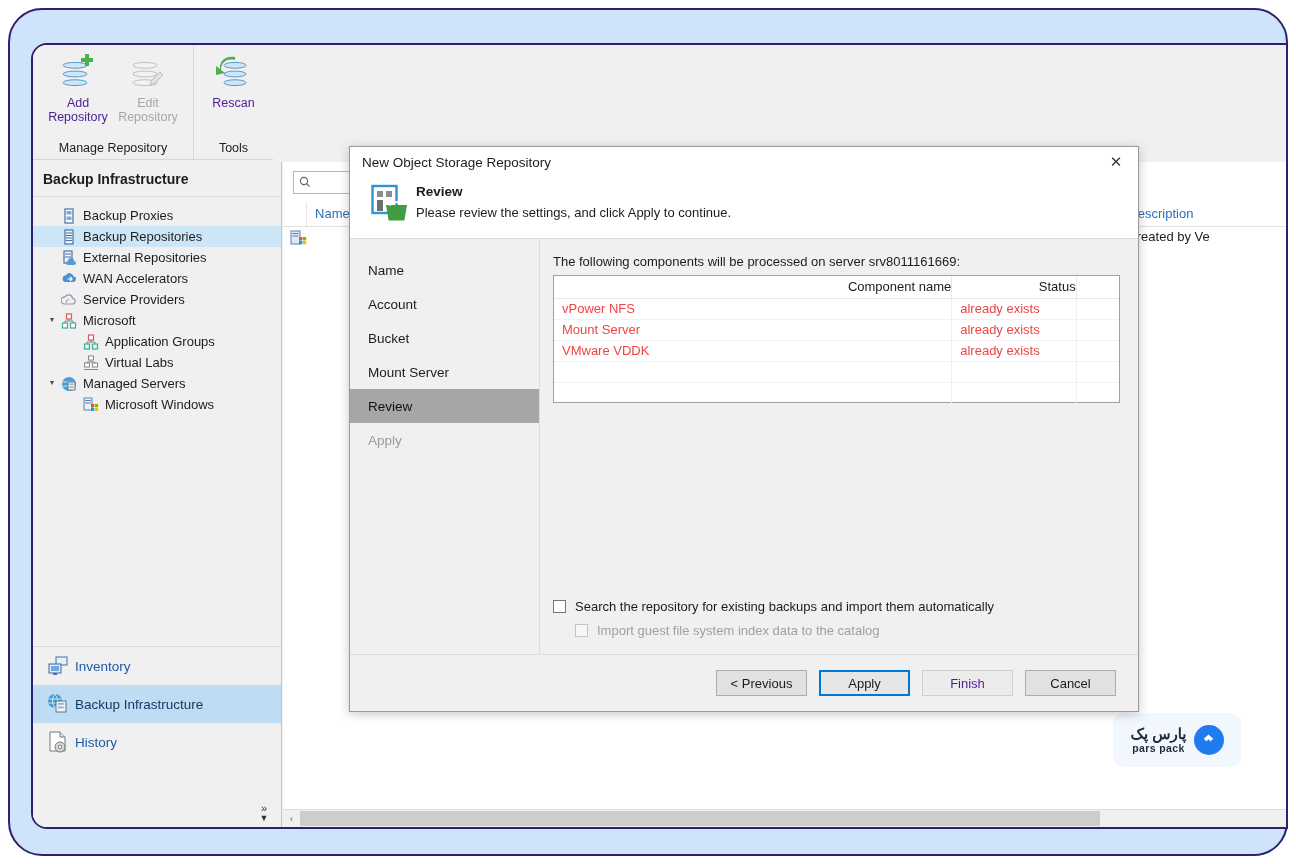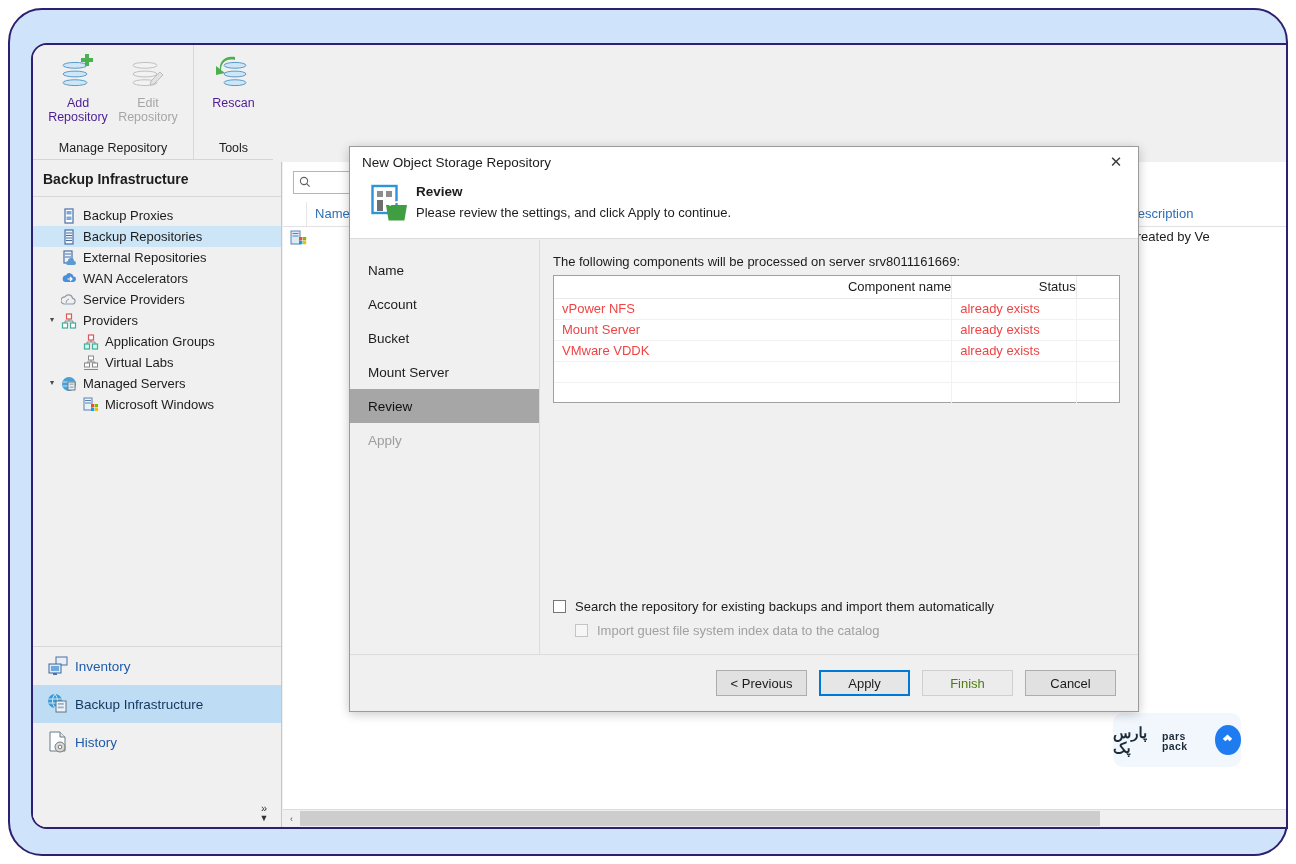--- a/index.html
+++ b/index.html
@@ -86,21 +86,21 @@
     border-top:1px solid #dcdcdc;display:flex;align-items:center;}
   .hs-arrow{width:17px;height:17px;display:flex;align-items:center;justify-content:center;
     font-size:9px;color:#505050;cursor:pointer;}
   .hs-track{flex:1;height:17px;background:#f0f0f0;position:relative;}
   .hs-thumb{position:absolute;left:0;top:1px;height:15px;width:800px;background:#cdcdcd;}
 
   
   .watermark{position:absolute;right:45px;bottom:60px;width:128px;height:54px;
     background:#f2f7fd;border-radius:10px;display:flex;align-items:center;
     justify-content:center;gap:7px;}
-  .wm-text{display:flex;align-items:center;line-height:1;}
+  .wm-text{display:flex;flex-direction:column;align-items:center;line-height:1;}
   .wm-fa{font-size:15px;color:#1c2b3a;font-weight:bold;letter-spacing:0px;}
   .wm-en{font-size:10.5px;color:#1c2b3a;font-weight:bold;letter-spacing:.4px;margin-top:2px;}
   .wm-mark{width:30px;height:30px;border-radius:50%;background:#1f7bf0;
     display:flex;align-items:center;justify-content:center;}
 
   
   .dialog{position:absolute;left:316px;top:101px;width:790px;height:566px;
     background:#f0f0f0;border:1px solid #9a9a9a;box-shadow:0 2px 10px rgba(0,0,0,.22);
     box-sizing:border-box;}
   .dlg-titlebar{height:30px;background:#ffffff;display:flex;align-items:center;
@@ -141,21 +141,21 @@
     box-sizing:border-box;flex:0 0 auto;cursor:pointer;}
   .cb.dis{border-color:#c4c4c4;background:#f6f6f6;}
 
   .dlg-footer{position:absolute;left:0;right:0;bottom:0;height:57px;background:#f0f0f0;
     border-top:1px solid #dcdcdc;display:flex;align-items:center;justify-content:flex-end;
     padding-right:22px;gap:12px;box-sizing:border-box;}
   .btn{width:91px;height:26px;border:1px solid #adadad;background:#e1e1e1;font-size:13px;
     color:#1c1c1c;display:flex;align-items:center;justify-content:center;cursor:pointer;
     box-sizing:border-box;font-family:"Liberation Sans", sans-serif;}
   .btn.default{border:2px solid #0078d7;background:#e6e6e6;}
-  .btn.disabled{color:#4d7c0f;background:#ececec;border-color:#cfcfcf;cursor:default;}
+  .btn.disabled{color:#4c1d95;background:#ececec;border-color:#cfcfcf;cursor:default;}
 </style>
 </head>
 <body>
 
 <div class="screen">
   <div class="device-frame"></div>
 
   <div class="app-window">
 
     <div class="ribbon">
@@ -275,21 +275,21 @@
             <div style="width:12px"></div>
             <div class="exp" style="font-size:7px;color:#4a4a4a;transform:rotate(180deg)">▲</div>
             <div class="ico">
               <svg width="16" height="16" viewBox="0 0 16 16">
                 <rect x="5.5" y="1" width="5" height="5" fill="#fff" stroke="#d55" stroke-width="1.2"></rect>
                 <rect x="1.5" y="10" width="5" height="5" fill="#fff" stroke="#4a9" stroke-width="1.2"></rect>
                 <rect x="9.5" y="10" width="5" height="5" fill="#fff" stroke="#4a9" stroke-width="1.2"></rect>
                 <path d="M8 6 v2 M4 8 h8 M4 8 v2 M12 8 v2" stroke="#888" fill="none"></path>
               </svg>
             </div>
-            <div class="txt">Providers</div>
+            <div class="txt">Microsoft</div>
           </div>
           <div class="tnode">
             <div style="width:34px"></div>
             <div class="exp" style="font-size:7px;color:#4a4a4a;transform:rotate(0deg)"></div>
             <div class="ico">
               <svg width="16" height="16" viewBox="0 0 16 16">
                 <rect x="5.5" y="1" width="5" height="5" fill="#fff" stroke="#d55" stroke-width="1.2"></rect>
                 <rect x="1.5" y="10" width="5" height="5" fill="#cfe" stroke="#4a9" stroke-width="1.2"></rect>
                 <rect x="9.5" y="10" width="5" height="5" fill="#cfe" stroke="#4a9" stroke-width="1.2"></rect>
                 <path d="M8 6 v2 M4 8 h8 M4 8 v2 M12 8 v2" stroke="#888" fill="none"></path>

